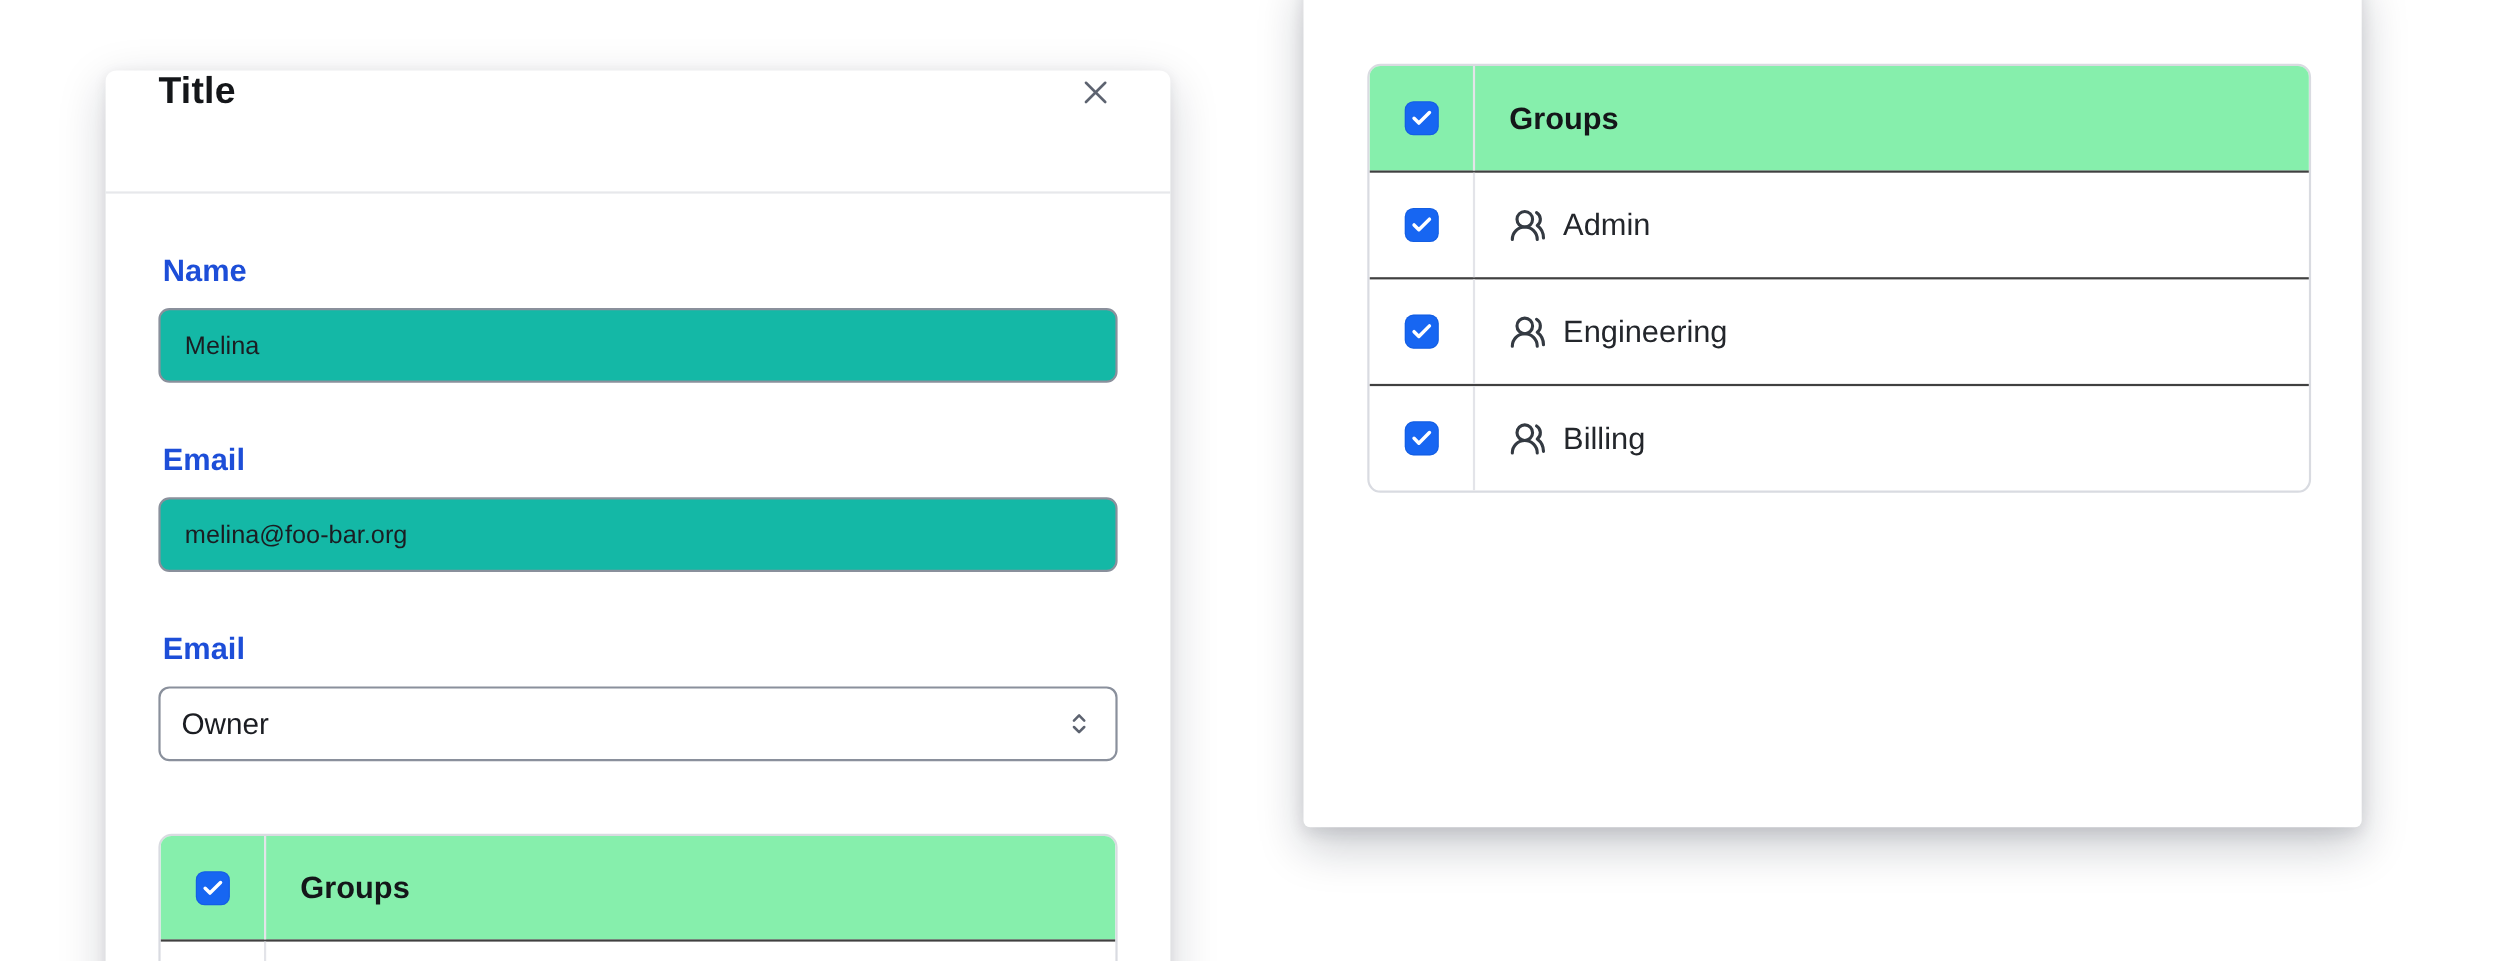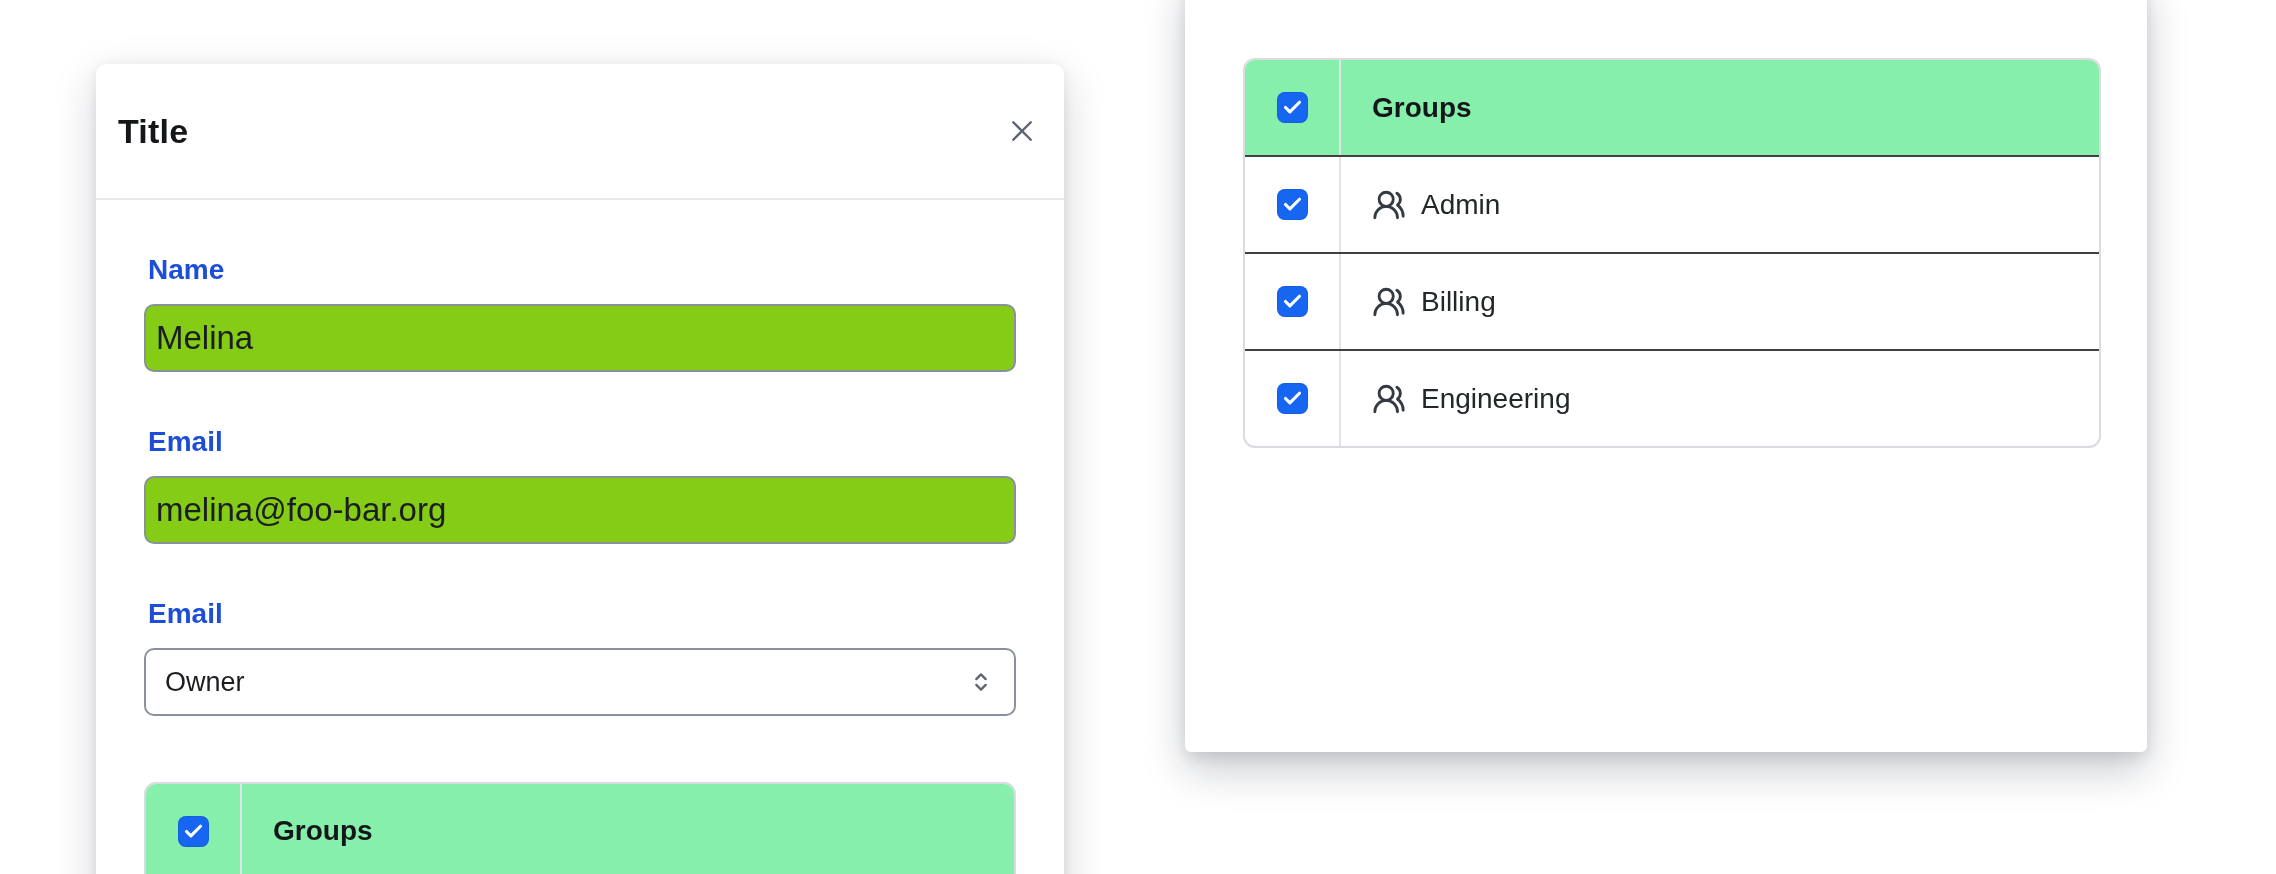--- a/index.html
+++ b/index.html
@@ -12,37 +12,37 @@
     -webkit-font-smoothing:antialiased;
   }
 
   
   .modal{
     position:absolute;left:96px;top:64px;width:968px;height:880px;
     background:#ffffff;border-radius:10px;
     box-shadow:0 14px 44px rgba(15,23,42,.18),0 3px 12px rgba(15,23,42,.08);
   }
   .modal-header{
-    height:136px;display:flex;align-items:center;
-    padding:0 22px;border-bottom:2px solid #e7e8eb;box-sizing:border-box;
+    height:112px;display:flex;
+    padding:0 48px;border-bottom:2px solid #e7e8eb;box-sizing:border-box;
   }
   .modal-title{font-size:34px;font-weight:700;color:#141619;letter-spacing:.2px;}
   .close-btn{
     margin-left:auto;width:40px;height:40px;border:none;background:transparent;
     display:flex;align-items:center;justify-content:center;cursor:pointer;padding:0;
   }
   .modal-body{padding:0 48px;}
   .field-label{
     display:block;font-size:28px;font-weight:700;color:#1d4ed8;
     margin:54px 0 18px 4px;
   }
   .text-input{
     display:block;width:100%;height:68px;box-sizing:border-box;
-    border:2px solid #8a909c;border-radius:10px;background:#84cc16;
-    font-family:inherit;font-size:33px;color:#1b1d22;padding:0 10px;outline:none;
+    border:2px solid #8a909c;border-radius:10px;background:#14b8a6;
+    font-family:inherit;font-size:23px;color:#1b1d22;padding:0 22px;outline:none;
   }
   .select-box{
     width:100%;height:68px;box-sizing:border-box;
     border:2px solid #8a909c;border-radius:10px;background:#fff;
     display:flex;align-items:center;padding:0 19px;cursor:pointer;text-align:right;
   }
   .select-value{font-size:27px;color:#1b1d22;}
   .select-box svg{margin-left:auto;}
 
   
@@ -177,36 +177,36 @@
               <polyline points="20 6 9 17 4 12"></polyline>
             </svg>
         </span>
       </div>
       <div class="g-main-cell">
         <svg class="icon" width="34" height="34" viewBox="0 0 24 24" fill="none" stroke="#343a42" stroke-width="2" stroke-linecap="round" stroke-linejoin="round">
           <path d="M18 21a8 8 0 0 0-16 0"></path>
             <circle cx="10" cy="8" r="5"></circle>
             <path d="M22 20c0-3.37-2-6.5-4-8a5 5 0 0 0-.45-8.3"></path>
         </svg>
-        <span class="g-label">Billing</span>
+        <span class="g-label">Engineering</span>
       </div>
     </div>
 
     <div class="g-row">
       <div class="g-check-cell">
         <span class="checkbox">
           <svg class="icon" width="21" height="21" viewBox="0 0 24 24" fill="none" stroke="#ffffff" stroke-width="3.6" stroke-linecap="round" stroke-linejoin="round">
               <polyline points="20 6 9 17 4 12"></polyline>
             </svg>
         </span>
       </div>
       <div class="g-main-cell">
         <svg class="icon" width="34" height="34" viewBox="0 0 24 24" fill="none" stroke="#343a42" stroke-width="2" stroke-linecap="round" stroke-linejoin="round">
           <path d="M18 21a8 8 0 0 0-16 0"></path>
             <circle cx="10" cy="8" r="5"></circle>
             <path d="M22 20c0-3.37-2-6.5-4-8a5 5 0 0 0-.45-8.3"></path>
         </svg>
-        <span class="g-label">Engineering</span>
+        <span class="g-label">Billing</span>
       </div>
     </div>
 
   </div>
 </div>
 
 </body></html>

